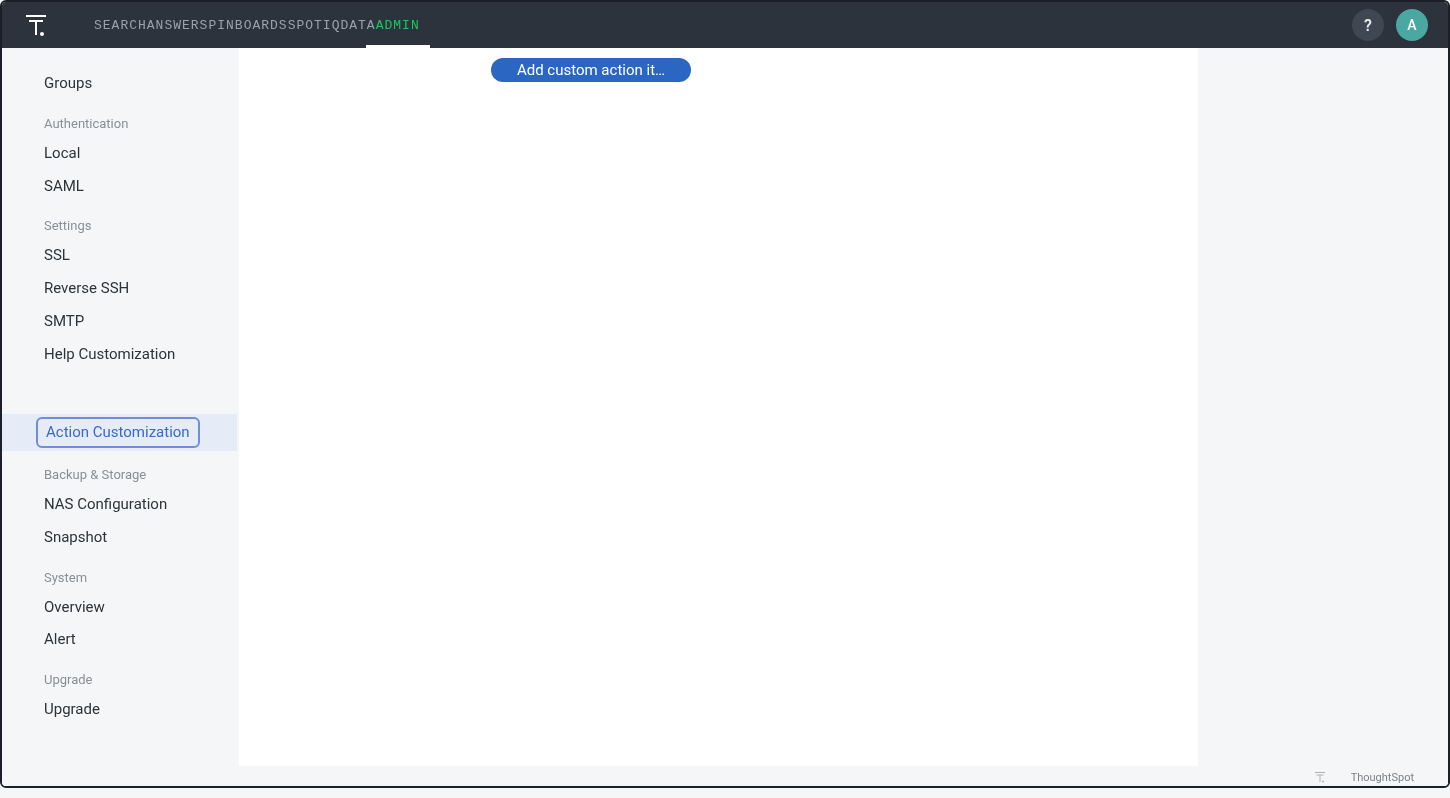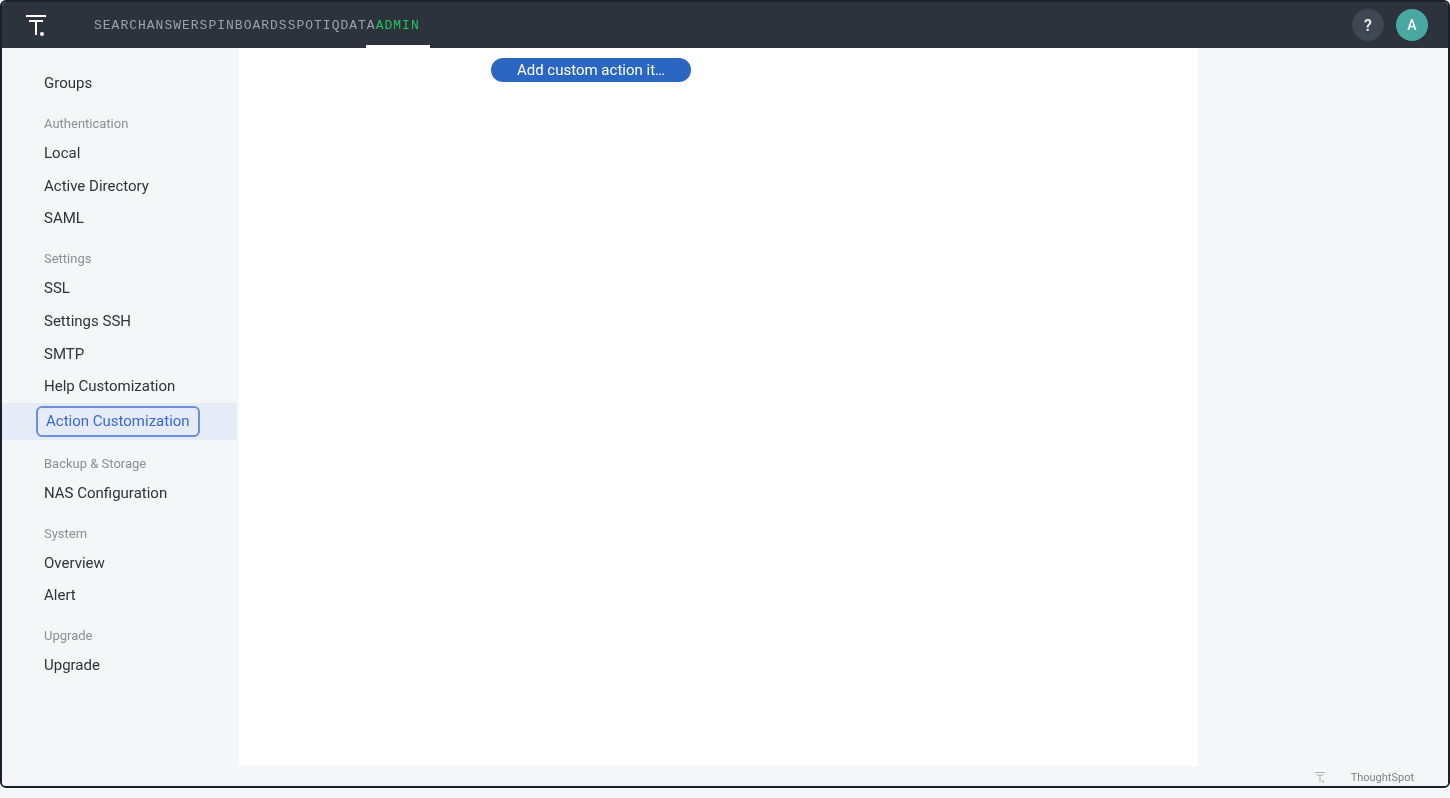--- a/index.html
+++ b/index.html
@@ -103,20 +103,21 @@
     font-size: 15px;
     color: #2e3338;
     padding: 7px 0 7px 42px;
     cursor: pointer;
     line-height: 1.25;
   }
   .sb-item.first-top { padding-top: 8px; }
   .sb-item.selected-wrap {
     background: #e5ecf7;
     padding: 3px 3px 3px 34px;
+    margin-top: 44px;
   }
   .sb-item.selected-wrap .sel-inner {
     border: 2px solid #6d8fd8;
     border-radius: 6px;
     color: #3867d6;
     padding: 4px 8px;
     display: inline-block;
     min-width: 155px;
   }
   
@@ -191,30 +192,30 @@
       <div class="help-btn">?</div>
       <div class="avatar">A</div>
     </div>
   </div>
 
   <div class="body">
     <div class="sidebar" id="sidebar">
         <div class="sb-item first-top">Groups</div>
         <div class="sb-section-label">Authentication</div>
         <div class="sb-item">Local</div>
-        <div class="sb-item">Active Directory</div>
         <div class="sb-item">SAML</div>
         <div class="sb-section-label">Settings</div>
         <div class="sb-item">SSL</div>
-        <div class="sb-item">Settings SSH</div>
+        <div class="sb-item">Reverse SSH</div>
         <div class="sb-item">SMTP</div>
         <div class="sb-item">Help Customization</div>
         <div class="sb-item selected-wrap"><span class="sel-inner">Action Customization</span></div>
         <div class="sb-section-label">Backup &amp; Storage</div>
         <div class="sb-item">NAS Configuration</div>
+        <div class="sb-item">Snapshot</div>
         <div class="sb-section-label">System</div>
         <div class="sb-item">Overview</div>
         <div class="sb-item">Alert</div>
         <div class="sb-section-label">Upgrade</div>
         <div class="sb-item">Upgrade</div>
       </div>
     <div class="main">
       <div class="content-panel">
         <div class="primary-btn">Add custom action it…</div>
       </div>

